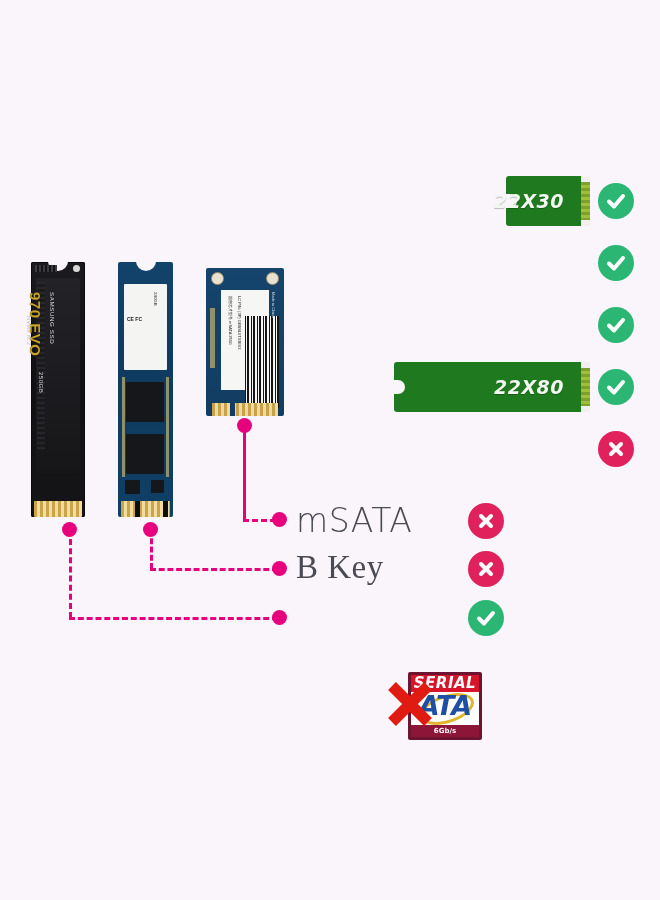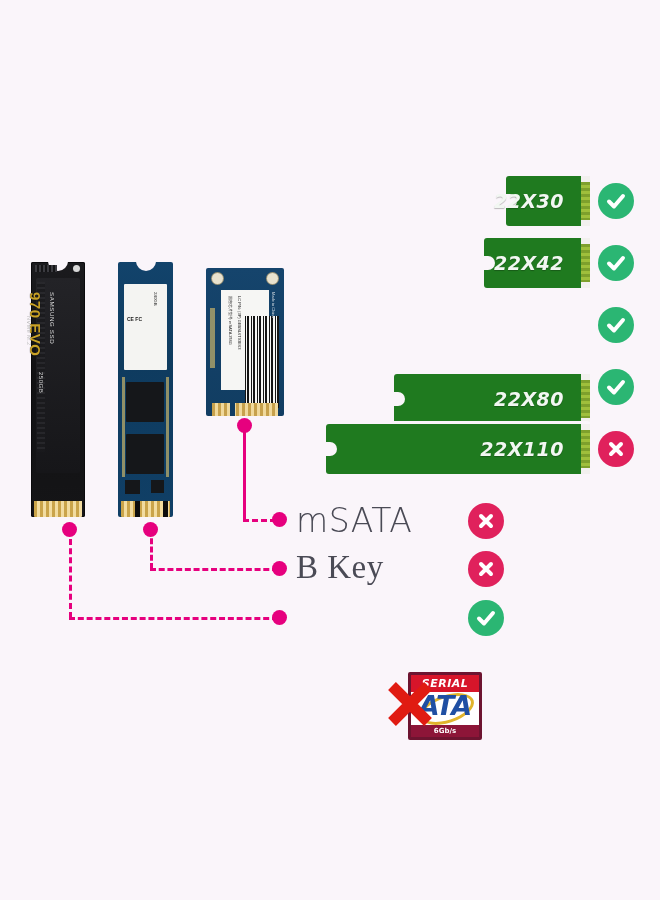--- a/index.html
+++ b/index.html
@@ -180,21 +180,21 @@
   }
   #nvm-check{position:absolute;left:8px;top:0px;}
 
   #sata-logo{position:absolute;left:408px;top:672px;width:68px;height:62px;}
   #sata-box{
     position:absolute;left:0;top:0;width:68px;height:62px;
     background:#fff;border:3px solid #6d1430;border-radius:2px;overflow:hidden;
   }
   #sata-serial{
     position:absolute;left:0;top:0;right:0;height:17px;background:#d7152a;
-    color:#fff;font-size:11px;font-weight:bold;font-style:italic;
+    color:#fff;font-size:15px;font-weight:bold;font-style:italic;
     font-family:"DejaVu Sans",sans-serif;text-align:center;line-height:17px;
     letter-spacing:.5px;
   }
   #sata-ata{
     position:absolute;left:0;right:0;top:15px;height:32px;
     color:#1f4fa3;font-size:27px;font-weight:bold;font-style:italic;
     font-family:"DejaVu Sans",sans-serif;text-align:center;line-height:32px;
     letter-spacing:-1px;
   }
   #sata-ring{
@@ -299,59 +299,45 @@
     <div class="gold-tab" style="top:0;"></div>
     <div class="gold-tab" style="bottom:0;"></div>
     <span class="mlabel">22X30</span>
   </div>
   <div class="badge ok" style="left:598px;top:183px;">
     <svg width="22" height="22" viewBox="0 0 22 22">
       <path d="M4 11.5 L9 16.5 L18 6" stroke="#ffffff" stroke-width="4" fill="none" stroke-linecap="round" stroke-linejoin="round"></path>
     </svg>
   </div>
 
-  <div class="mod" style="left:484px;top:238px;width:106px;">
-    <div class="notch"></div>
-    <div class="gold"></div>
-    <div class="gold-tab" style="top:0;"></div>
-    <div class="gold-tab" style="bottom:0;"></div>
-    <span class="mlabel">22X42</span>
-  </div>
   <div class="badge ok" style="left:598px;top:245px;">
     <svg width="22" height="22" viewBox="0 0 22 22">
       <path d="M4 11.5 L9 16.5 L18 6" stroke="#ffffff" stroke-width="4" fill="none" stroke-linecap="round" stroke-linejoin="round"></path>
     </svg>
   </div>
 
   <div class="badge ok" style="left:598px;top:307px;">
     <svg width="22" height="22" viewBox="0 0 22 22">
       <path d="M4 11.5 L9 16.5 L18 6" stroke="#ffffff" stroke-width="4" fill="none" stroke-linecap="round" stroke-linejoin="round"></path>
     </svg>
   </div>
 
-  <div class="mod" style="left:394px;top:362px;width:196px;margin-top:12px;">
+  <div class="mod" style="left:394px;top:362px;width:196px;">
     <div class="notch"></div>
     <div class="gold"></div>
     <div class="gold-tab" style="top:0;"></div>
     <div class="gold-tab" style="bottom:0;"></div>
     <span class="mlabel">22X80</span>
   </div>
   <div class="badge ok" style="left:598px;top:369px;">
     <svg width="22" height="22" viewBox="0 0 22 22">
       <path d="M4 11.5 L9 16.5 L18 6" stroke="#ffffff" stroke-width="4" fill="none" stroke-linecap="round" stroke-linejoin="round"></path>
     </svg>
   </div>
 
-  <div class="mod" style="left:326px;top:424px;width:264px;">
-    <div class="notch"></div>
-    <div class="gold"></div>
-    <div class="gold-tab" style="top:0;"></div>
-    <div class="gold-tab" style="bottom:0;"></div>
-    <span class="mlabel">22X110</span>
-  </div>
   <div class="badge no" style="left:598px;top:431px;">
     <svg width="20" height="20" viewBox="0 0 20 20">
       <path d="M5 5 L15 15 M15 5 L5 15" stroke="#ffffff" stroke-width="4" stroke-linecap="round"></path>
     </svg>
   </div>
 
 
   <div id="sata-logo">
     <div id="sata-box">
       <div id="sata-serial">SERIAL</div>

